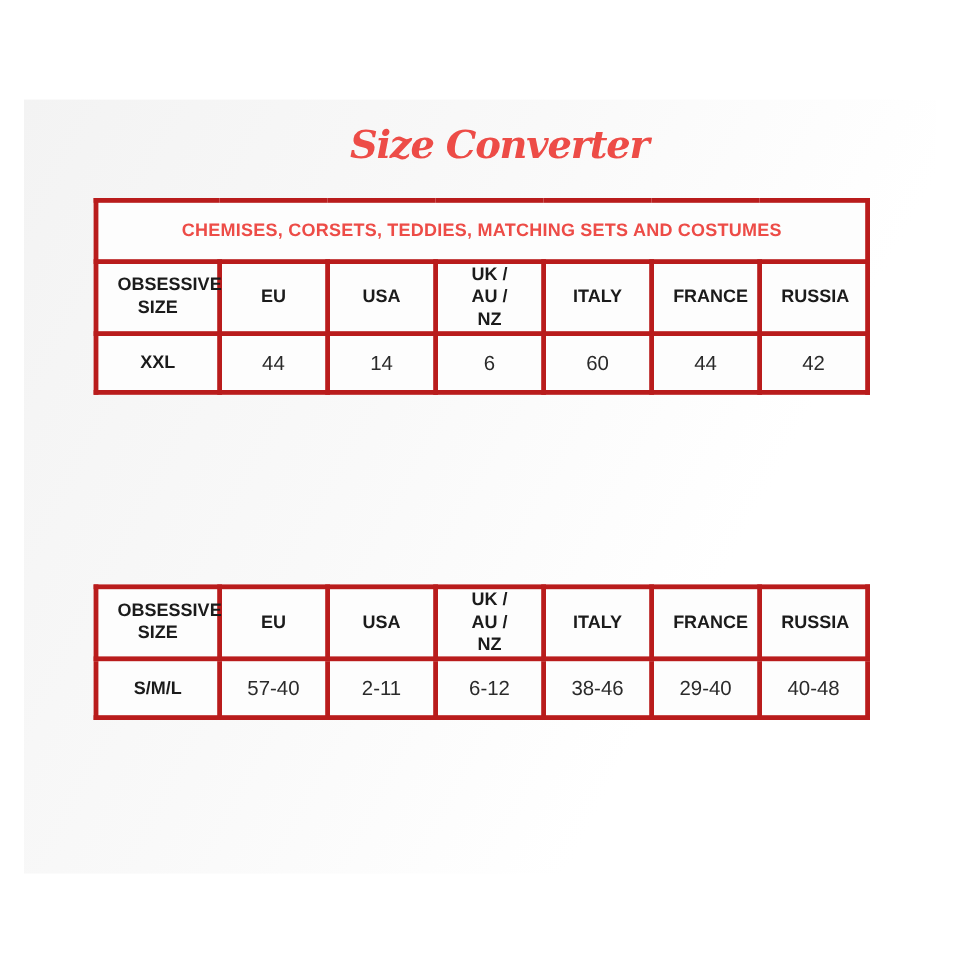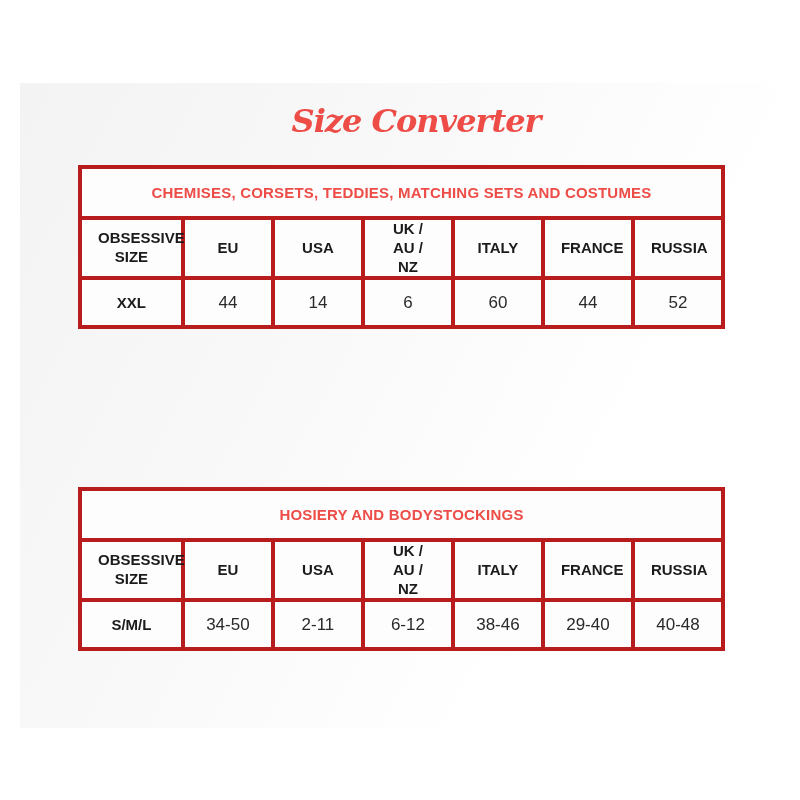--- a/index.html
+++ b/index.html
@@ -108,46 +108,43 @@
         <th class="col-header">FRANCE</th>
         <th class="col-header">RUSSIA</th>
       </tr>
       <tr>
         <td class="size-cell">XXL</td>
         <td class="value-cell">44</td>
         <td class="value-cell">14</td>
         <td class="value-cell">6</td>
         <td class="value-cell">60</td>
         <td class="value-cell">44</td>
-        <td class="value-cell">52</td>
+        <td class="value-cell">42</td>
       </tr>
     </tbody>
   </table>
 
 <table class="size-table" id="table-1">
   <colgroup>
     <col style="width:16%">
     <col span="6">
   </colgroup>
 <tbody>
       <tr>
-        <th colspan="7" class="table-title">HOSIERY AND BODYSTOCKINGS</th>
-      </tr>
-      <tr>
         <th class="col-header">OBSESSIVE SIZE</th>
         <th class="col-header">EU</th>
         <th class="col-header">USA</th>
         <th class="col-header">UK / AU / NZ</th>
         <th class="col-header">ITALY</th>
         <th class="col-header">FRANCE</th>
         <th class="col-header">RUSSIA</th>
       </tr>
       <tr>
         <td class="size-cell">S/M/L</td>
-        <td class="value-cell">34-50</td>
+        <td class="value-cell">57-40</td>
         <td class="value-cell">2-11</td>
         <td class="value-cell">6-12</td>
         <td class="value-cell">38-46</td>
         <td class="value-cell">29-40</td>
         <td class="value-cell">40-48</td>
       </tr>
     </tbody>
   </table>
 
 </body></html>

